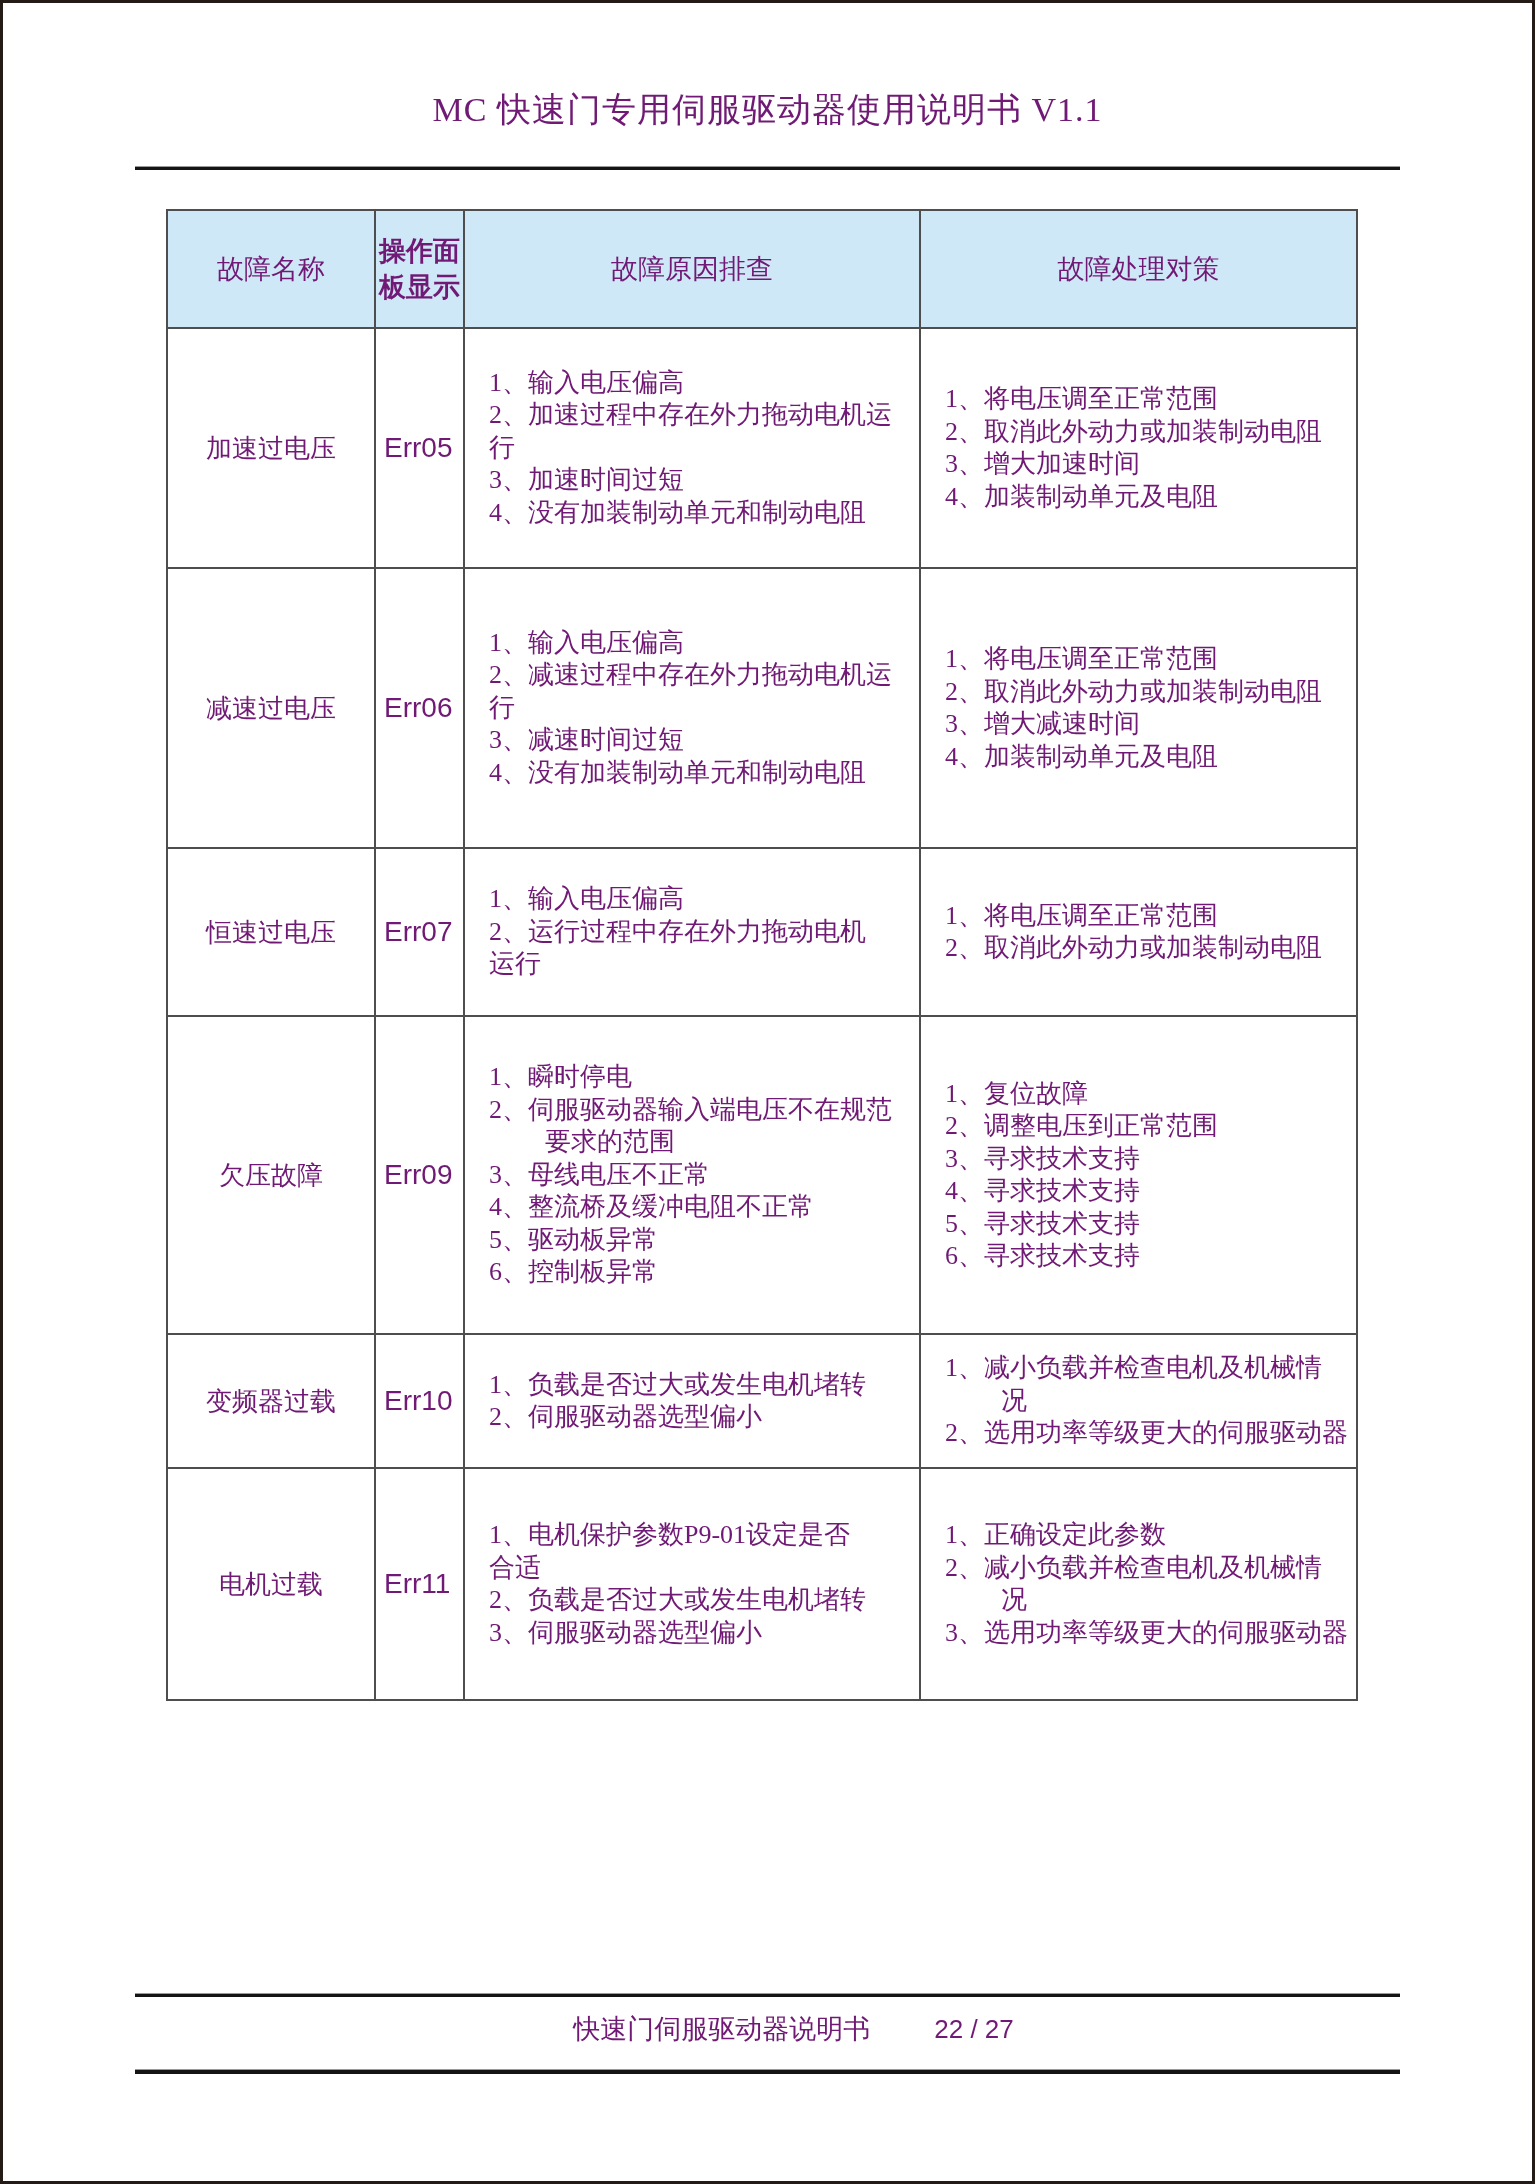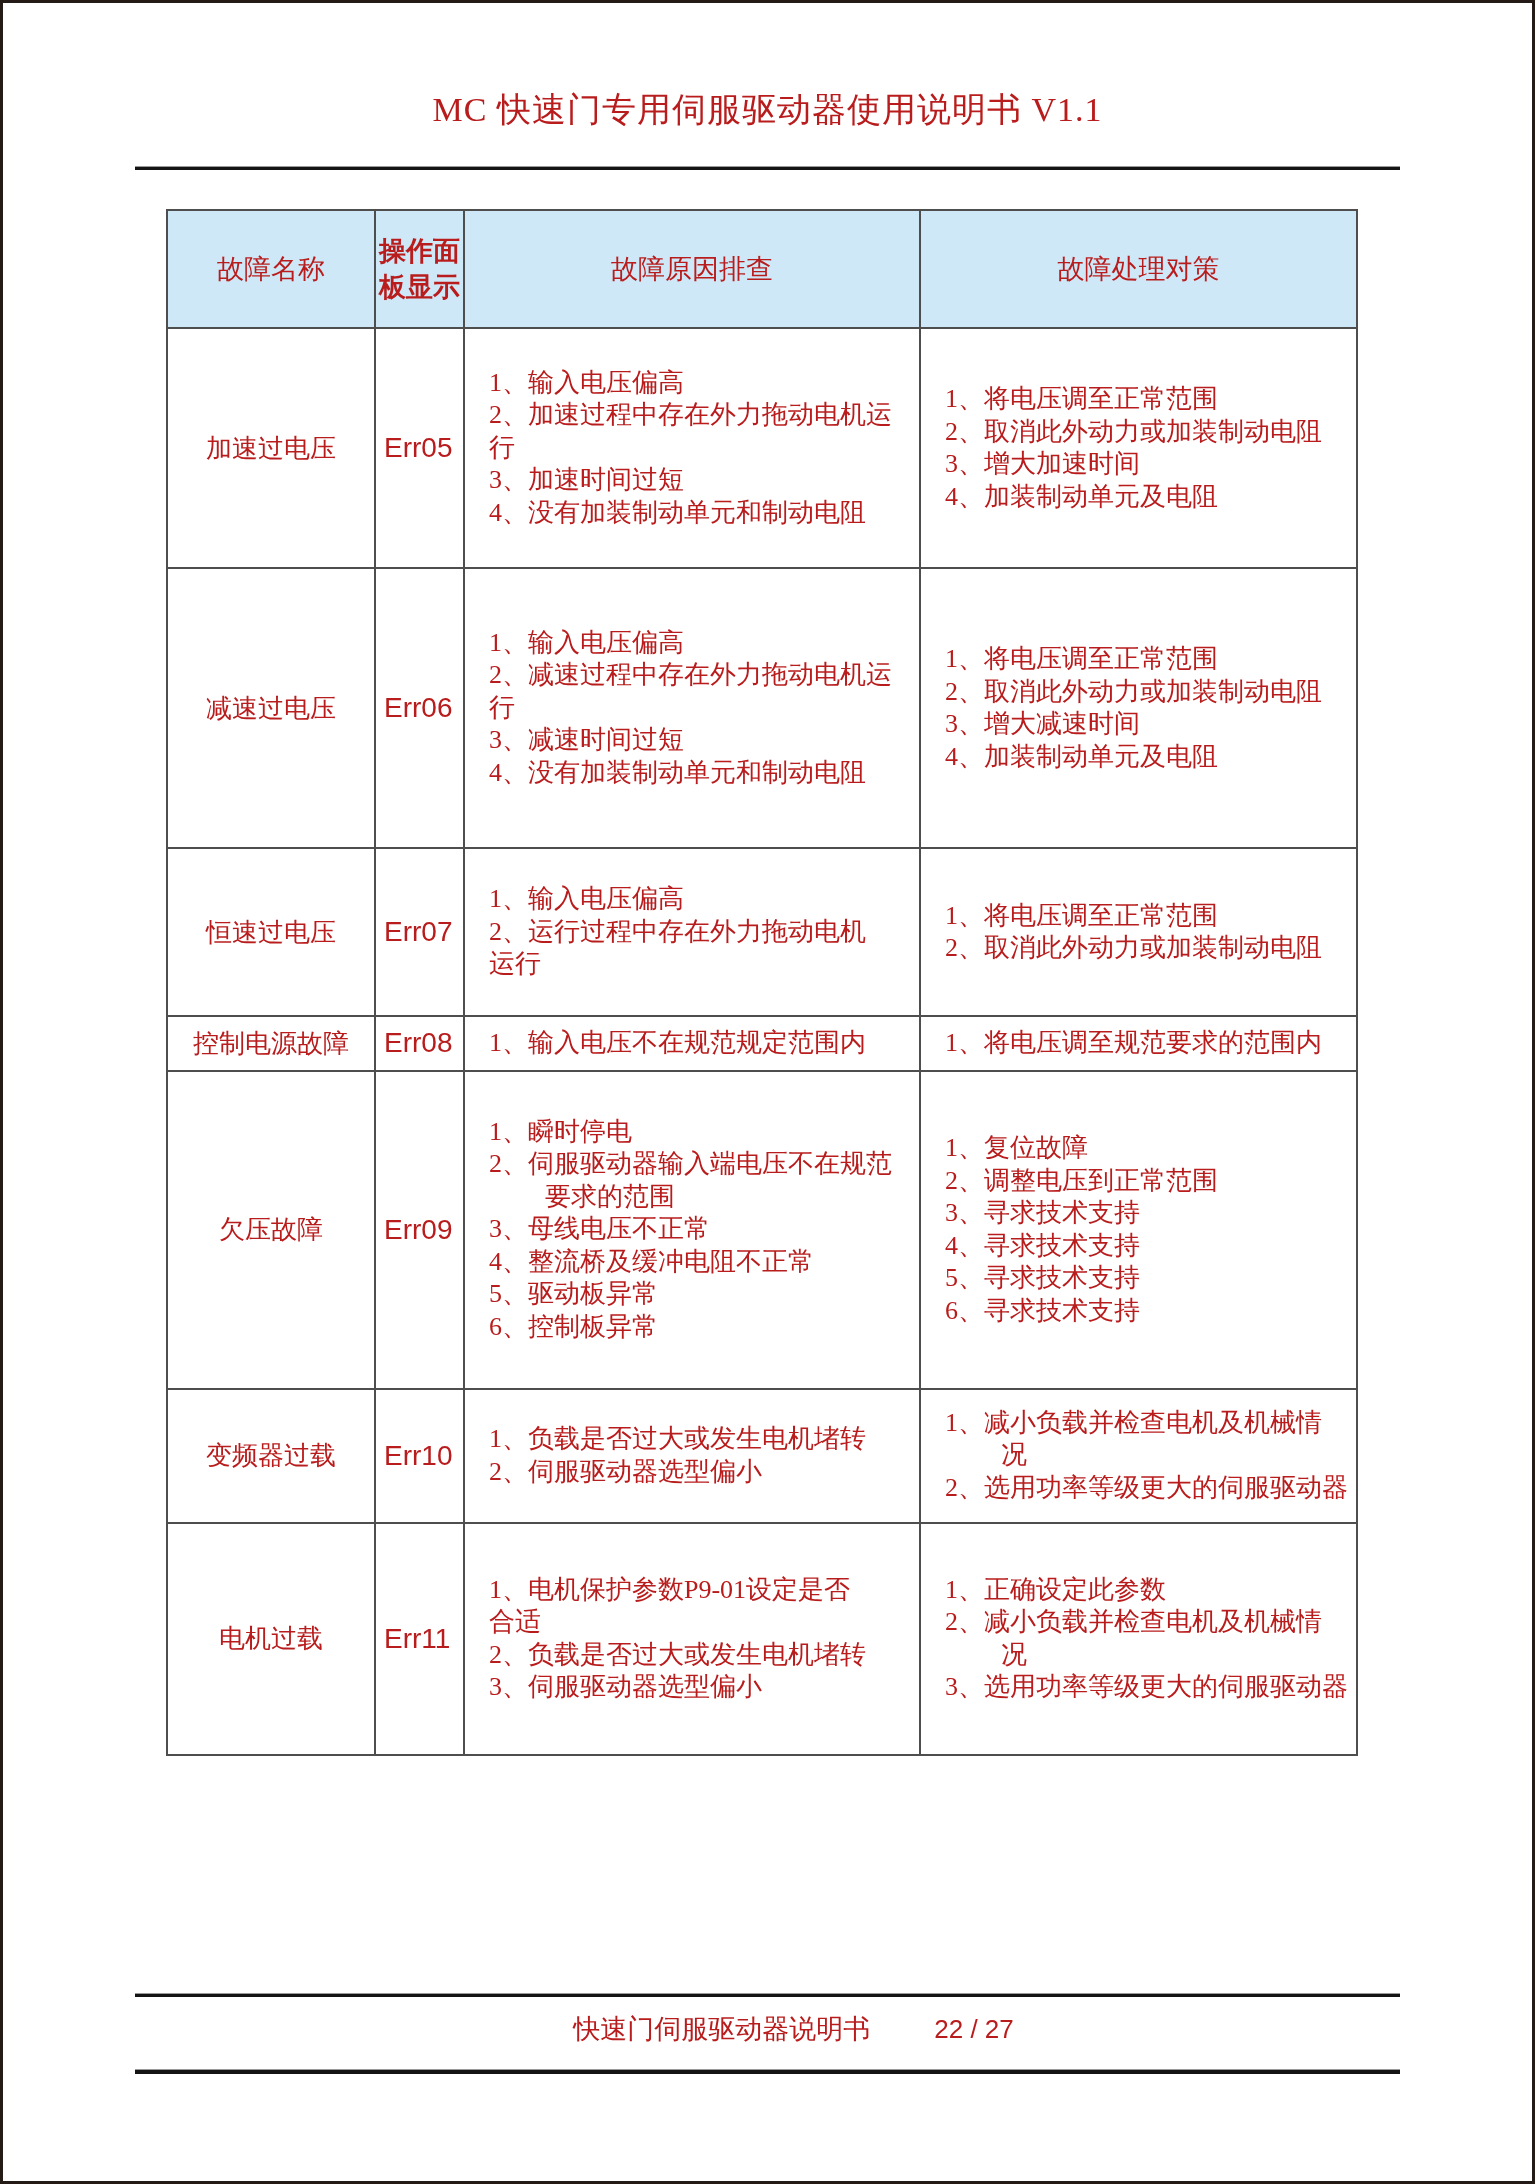--- a/index.html
+++ b/index.html
@@ -3,21 +3,21 @@
 <meta charset="utf-8">
 <style>
   html,body{margin:0;padding:0;background:#e8e8e8;}
   .page{
     position:relative;
     width:1535px;height:2184px;
     background:#ffffff;
     border:3px solid #241a16;
     box-sizing:border-box;
     font-family:"Liberation Serif","DejaVu Serif",serif;
-    color:#b91c1c;
+    color:#701a75;
     overflow:hidden;
   }
   
   .doc-title{
     position:absolute;top:84px;left:0;width:100%;
     text-align:center;
     font-size:34px;letter-spacing:1px;
     white-space:nowrap;
   }
   .rule{
@@ -164,34 +164,20 @@
               <div class="line">运行</div>
             </div>
           </td>
           <td class="cell-lines">
             <div class="lines">
               <div class="line">1、将电压调至正常范围</div>
               <div class="line">2、取消此外动力或加装制动电阻</div>
             </div>
           </td>
         </tr>
-        <tr style="height: 48px;">
-          <td class="cell-name">控制电源故障</td>
-          <td class="cell-code">Err08</td>
-          <td class="cell-lines">
-            <div class="lines">
-              <div class="line">1、输入电压不在规范规定范围内</div>
-            </div>
-          </td>
-          <td class="cell-lines">
-            <div class="lines">
-              <div class="line">1、将电压调至规范要求的范围内</div>
-            </div>
-          </td>
-        </tr>
         <tr style="height: 318px;">
           <td class="cell-name">欠压故障</td>
           <td class="cell-code">Err09</td>
           <td class="cell-lines">
             <div class="lines">
               <div class="line">1、瞬时停电</div>
               <div class="line">2、伺服驱动器输入端电压不在规范</div>
               <div class="line indent">要求的范围</div>
               <div class="line">3、母线电压不正常</div>
               <div class="line">4、整流桥及缓冲电阻不正常</div>

